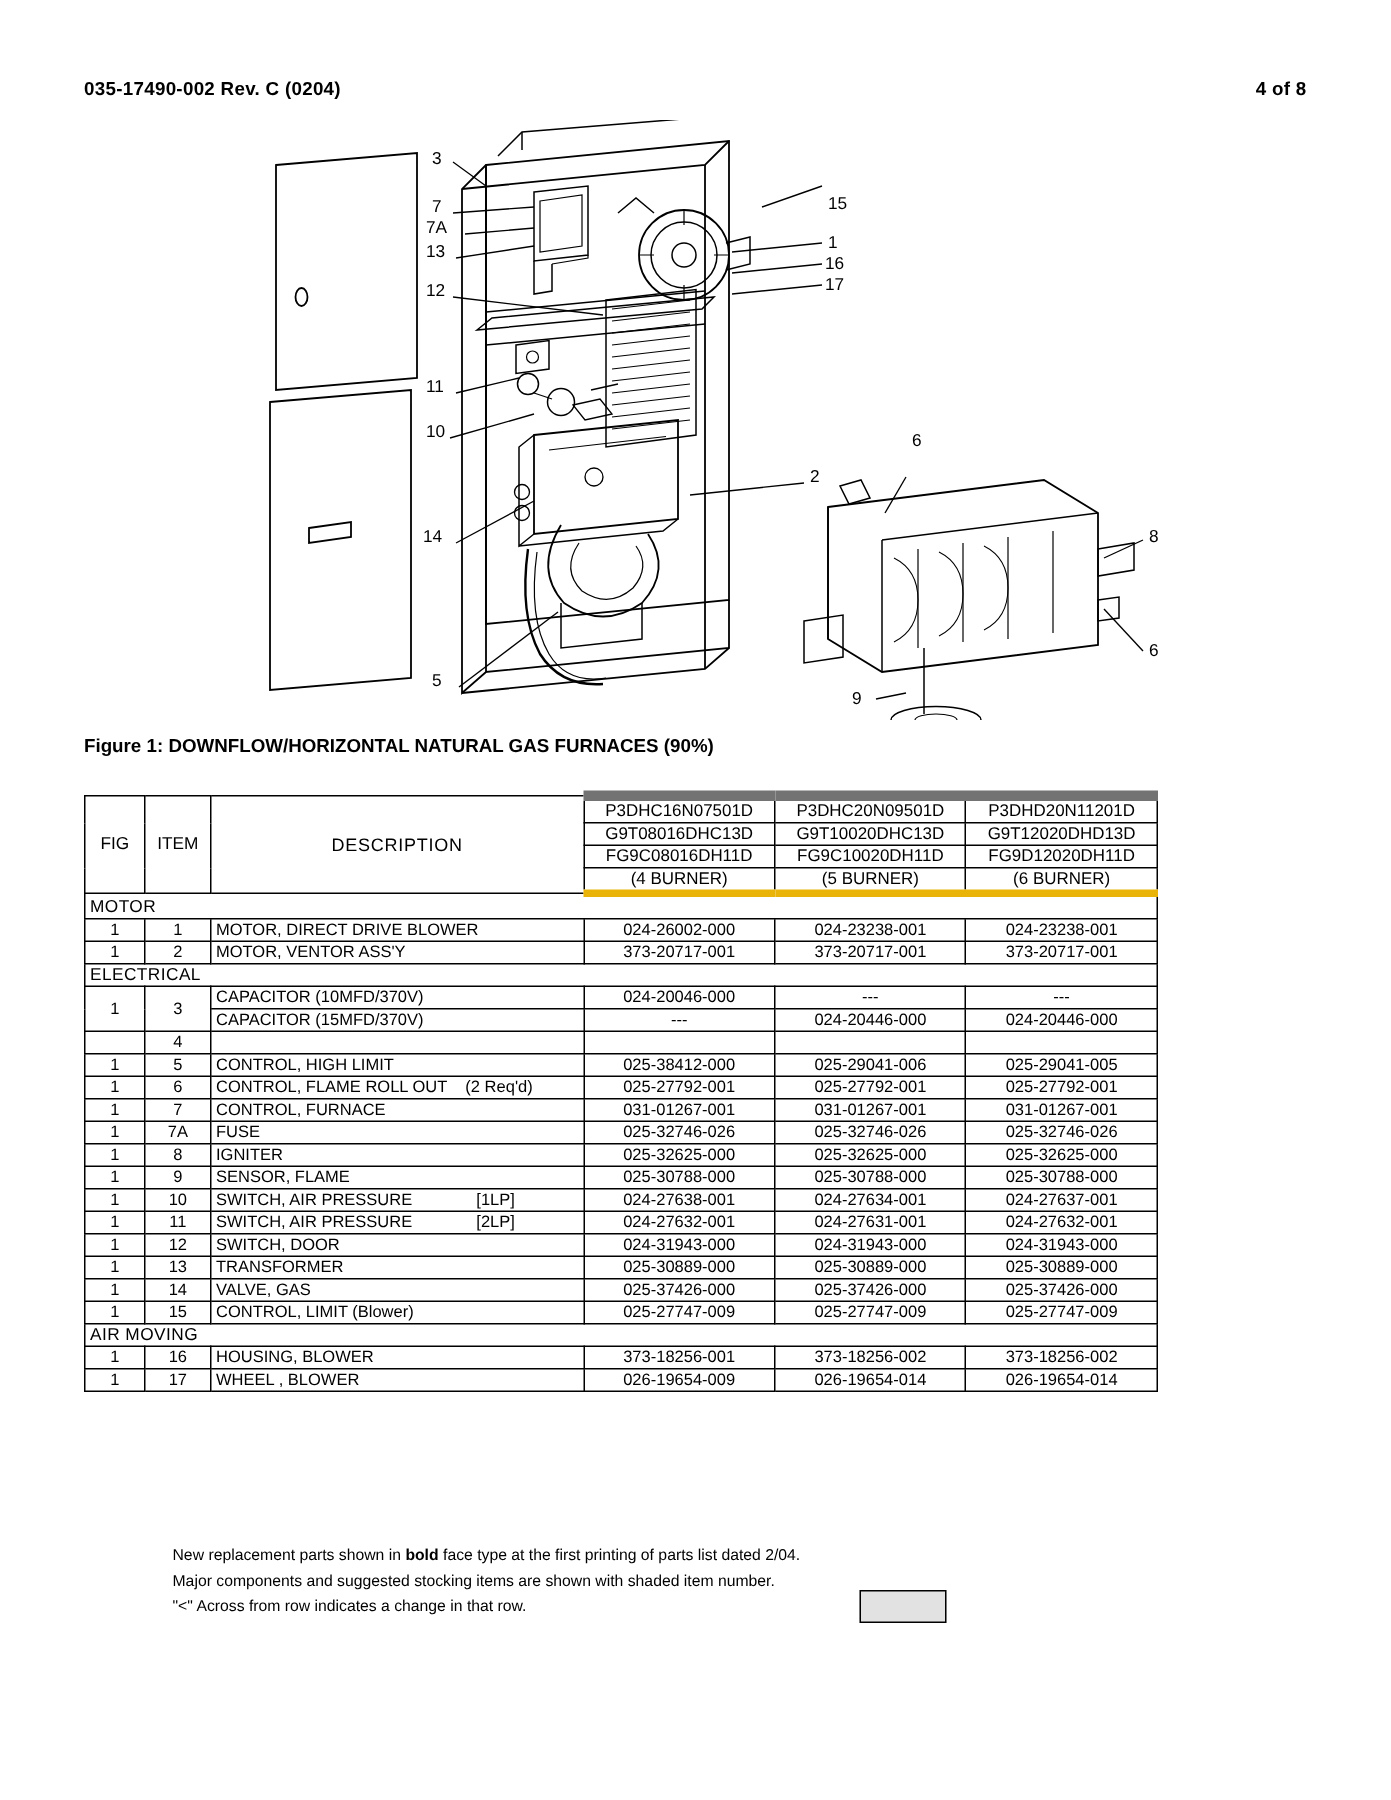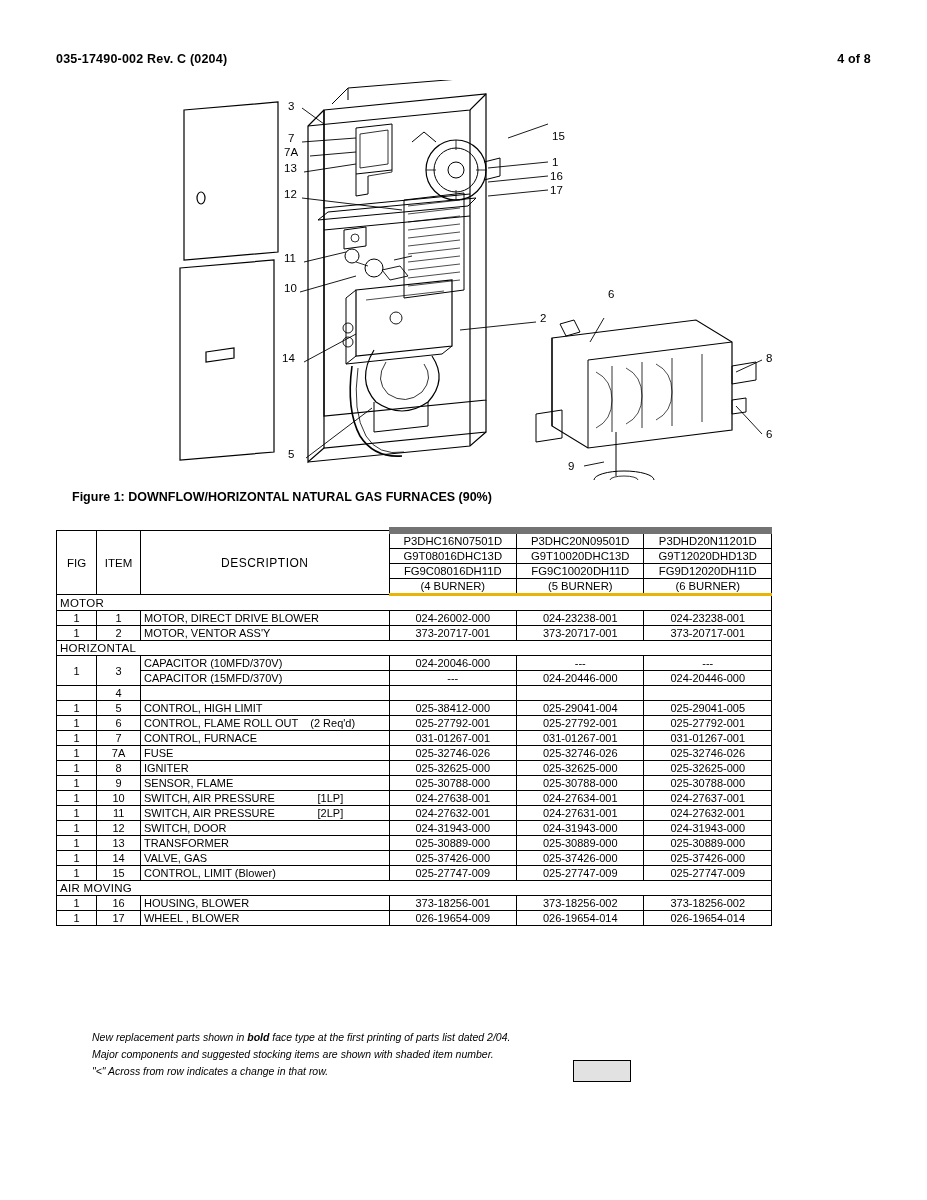--- a/index.html
+++ b/index.html
@@ -39,21 +39,20 @@
     left: 56px;
     width: 816px;
     height: 400px;
   }
   .figure-caption {
     position: absolute;
     top: 490px;
     left: 56px;
     font-size: 12.5px;
     font-weight: bold;
-    margin-left: 16px;
   }
   table.parts {
     position: absolute;
     top: 527px;
     left: 56px;
     width: 716px;
     border-collapse: collapse;
     font-size: 11px;
   }
   table.parts td, table.parts th {
@@ -78,21 +77,21 @@
     text-align: center;
     font-weight: bold;
     font-size: 11.3px;
     padding: 1px 2px;
     border-left: 1px solid #000;
     border-right: 1px solid #000;
     border-top: none;
     border-bottom: none;
   }
   .model-cell.first { border-top: 7px solid #737373; }
-  .model-cell.last { border-bottom: 3px solid #eab308; }
+  .model-cell.last { border-bottom: 5px solid #eab308; }
   .section-row td {
     font-weight: bold;
     font-size: 11.5px;
     text-align: left;
     padding-left: 4px;
     letter-spacing: 0.3px;
   }
   .c-fig, .c-item {
     text-align: center;
     font-size: 11px;
@@ -110,21 +109,21 @@
   .notes {
     position: absolute;
     top: 1029px;
     left: 56px;
     font-size: 10.5px;
     line-height: 17px;
   }
   .notes .nrow { display: flex; }
   .notes .nlabel { width: 48px; letter-spacing: 0.8px; }
   .notes .nbody { }
-  .notes .indent { margin-left: 36px; font-style: italic; }
+  .notes .indent { margin-left: 59px; }
   .shadebox {
     position: absolute;
     top: 1060px;
     left: 573px;
     width: 56px;
     height: 20px;
     background: #e2e2e2;
     border: 1px solid #000;
   }
   
@@ -333,21 +332,21 @@
       <tr>
         <td class="c-fig">1</td>
         <td class="c-item">2</td>
         <td class="c-desc">MOTOR, VENTOR ASS'Y</td>
         <td class="c-val">373-20717-001</td>
         <td class="c-val">373-20717-001</td>
         <td class="c-val">373-20717-001</td>
       </tr>
 
       <tr class="section-row">
-        <td colspan="6">HORIZONTAL</td>
+        <td colspan="6">ELECTRICAL</td>
       </tr>
       <tr>
         <td class="c-fig" rowspan="2">1</td>
         <td class="c-item" rowspan="2">3</td>
         <td class="c-desc">CAPACITOR (10MFD/370V)</td>
         <td class="c-val">024-20046-000</td>
         <td class="c-val">---</td>
         <td class="c-val">---</td>
       </tr>
       <tr>
@@ -362,21 +361,21 @@
         <td class="c-desc"></td>
         <td class="c-val"></td>
         <td class="c-val"></td>
         <td class="c-val"></td>
       </tr>
       <tr>
         <td class="c-fig">1</td>
         <td class="c-item">5</td>
         <td class="c-desc">CONTROL, HIGH LIMIT</td>
         <td class="c-val">025-38412-000</td>
-        <td class="c-val">025-29041-004</td>
+        <td class="c-val">025-29041-006</td>
         <td class="c-val">025-29041-005</td>
       </tr>
       <tr>
         <td class="c-fig">1</td>
         <td class="c-item">6</td>
         <td class="c-desc">CONTROL, FLAME ROLL OUT    (2 Req'd)</td>
         <td class="c-val">025-27792-001</td>
         <td class="c-val">025-27792-001</td>
         <td class="c-val">025-27792-001</td>
       </tr>

